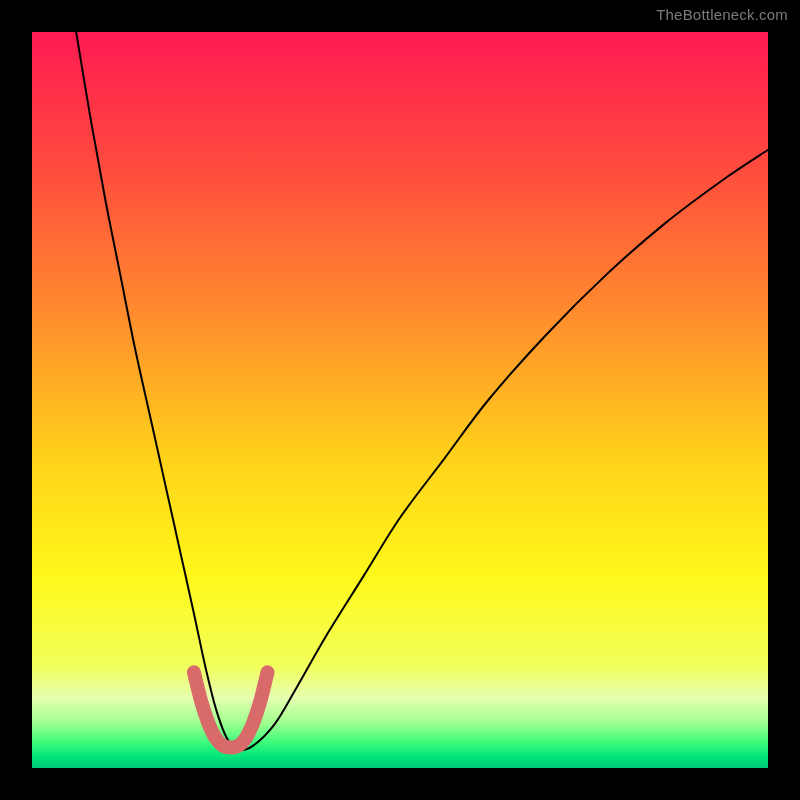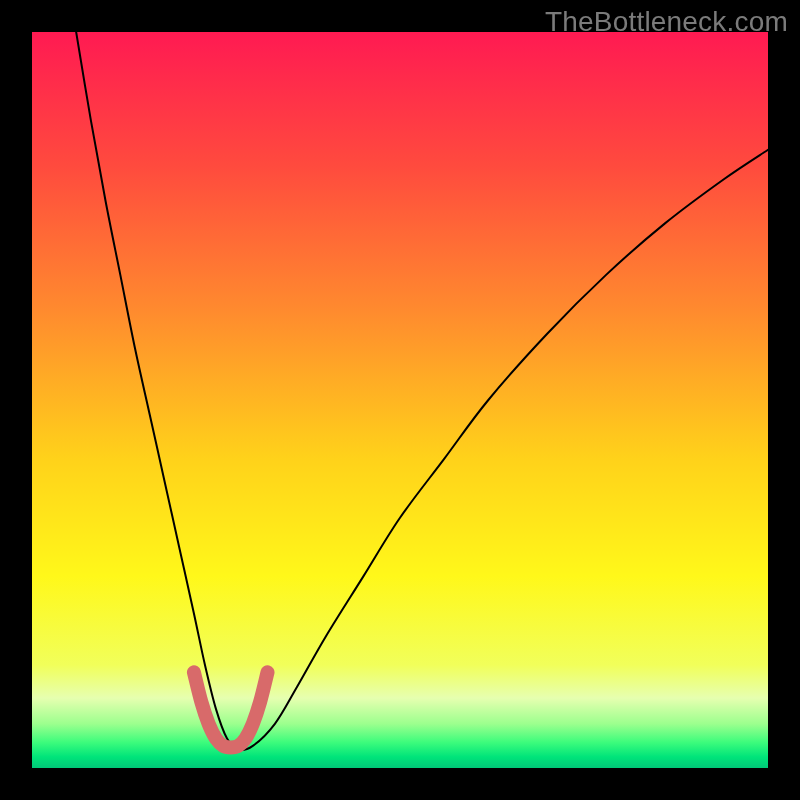--- a/index.html
+++ b/index.html
@@ -25,21 +25,21 @@
     top: 32px;
     width: 736px;
     height: 736px;
     overflow: hidden;
   }
   .watermark {
     position: absolute;
     top: 6px;
     right: 12px;
     color: #7b7b7b;
-    font-size: 28px;
+    font-size: 15px;
     letter-spacing: 0.2px;
     font-weight: 400;
     user-select: none;
   }
   svg { display: block; }
 </style>
 </head>
 <body>
 
 <div class="frame">

